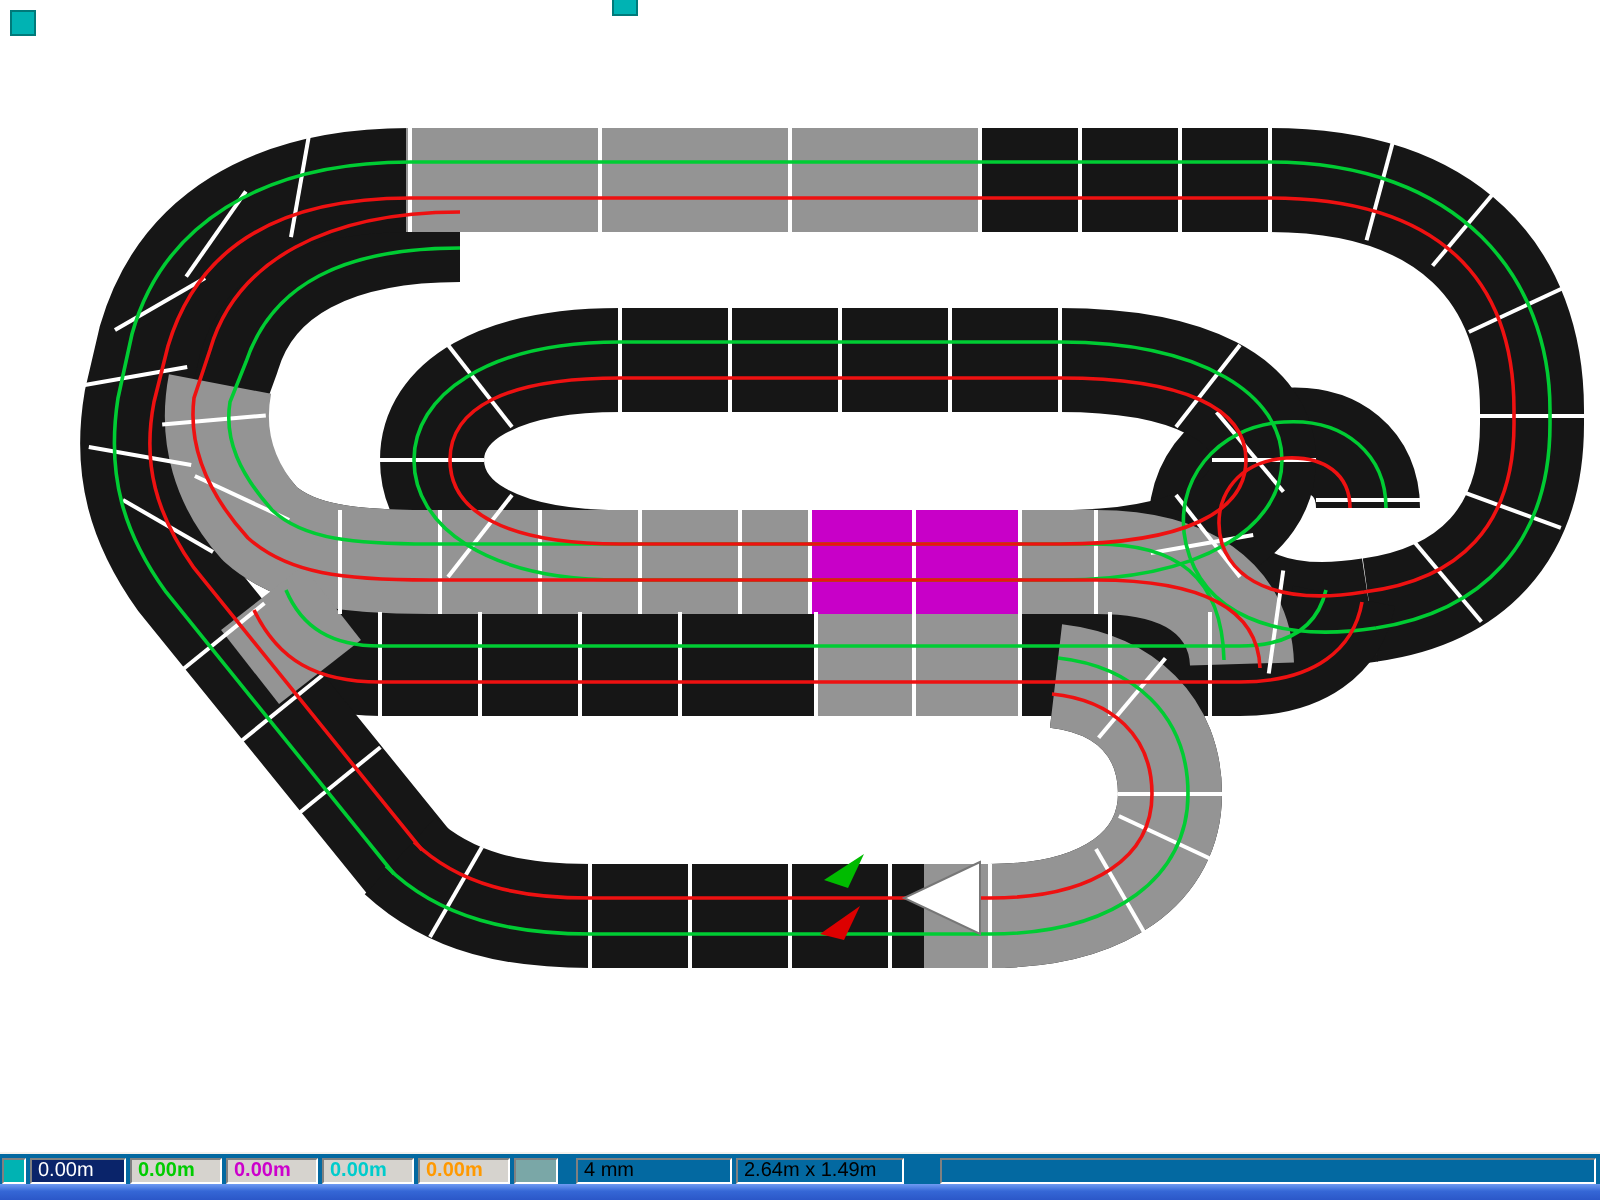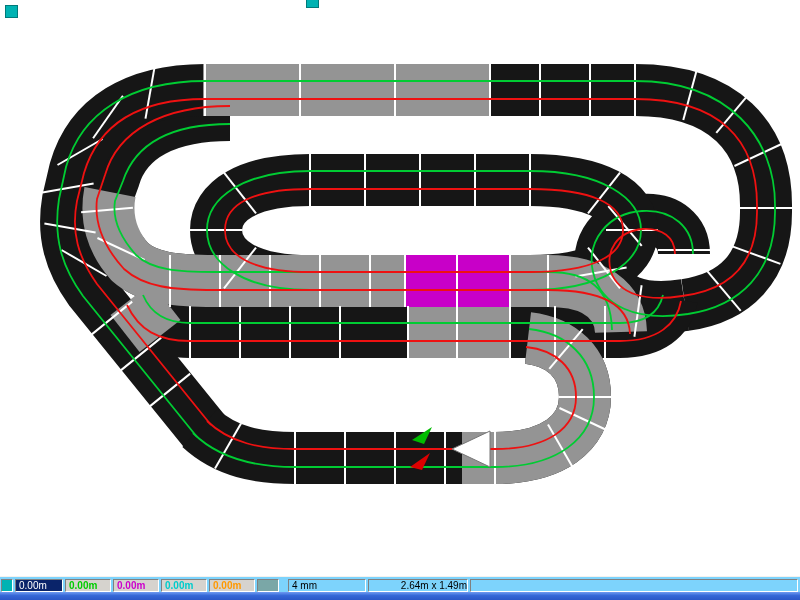--- a/index.html
+++ b/index.html
@@ -9,38 +9,38 @@
     font-family:"Liberation Sans", sans-serif;
   }
   #canvas-wrap{position:absolute;left:0;top:0;width:800px;height:575px;background:#fff;}
   .artifact{position:absolute;background:#00b3b3;border:1px solid #007a7a;}
   #artifact-topleft{left:5px;top:5px;width:11px;height:11px;}
   #artifact-topcenter{left:306px;top:0;width:11px;height:7px;border-top:none;}
 
   
   #status-bar{
     position:absolute;left:0;top:576px;width:800px;height:17px;
-    background:#7dd3fc;border-top:1px solid #f4f2ee;box-sizing:border-box;
+    background:#0369a1;border-top:1px solid #f4f2ee;box-sizing:border-box;
   }
   .panel{
     position:absolute;top:2px;height:13px;box-sizing:border-box;
     border:1px solid;border-color:#808080 #ffffff #ffffff #808080;
     font-size:10px;line-height:11px;padding-left:3px;
     color:#000;white-space:nowrap;overflow:hidden;
   }
   #status-swatch{left:1px;width:12px;background:#00b3b3;}
   #total-cell{left:15px;width:48px;background:#0a246a;color:#ffffff;}
   .lane-cell{background:#d6d3ce;font-weight:bold;}
   #lane-cell-0{left:65px;width:46px;color:#00cc00;}
   #lane-cell-1{left:113px;width:46px;color:#cc00cc;}
   #lane-cell-2{left:161px;width:46px;color:#00cccc;}
   #lane-cell-3{left:209px;width:46px;color:#ff9900;}
   #swatch-panel{left:257px;width:22px;background:#7aa7a7;}
   #grid-cell{left:288px;width:78px;}
-  #size-cell{left:368px;width:100px;text-align:right;}
+  #size-cell{left:368px;width:84px;}
   #filler-cell{left:470px;width:328px;}
 
   
   #taskbar{
     position:absolute;left:0;top:592px;width:800px;height:8px;
     background:linear-gradient(180deg,#6f9bf2 0%,#3567d6 45%,#2b57c8 100%);
   }
 </style>
 </head>
 <body>

